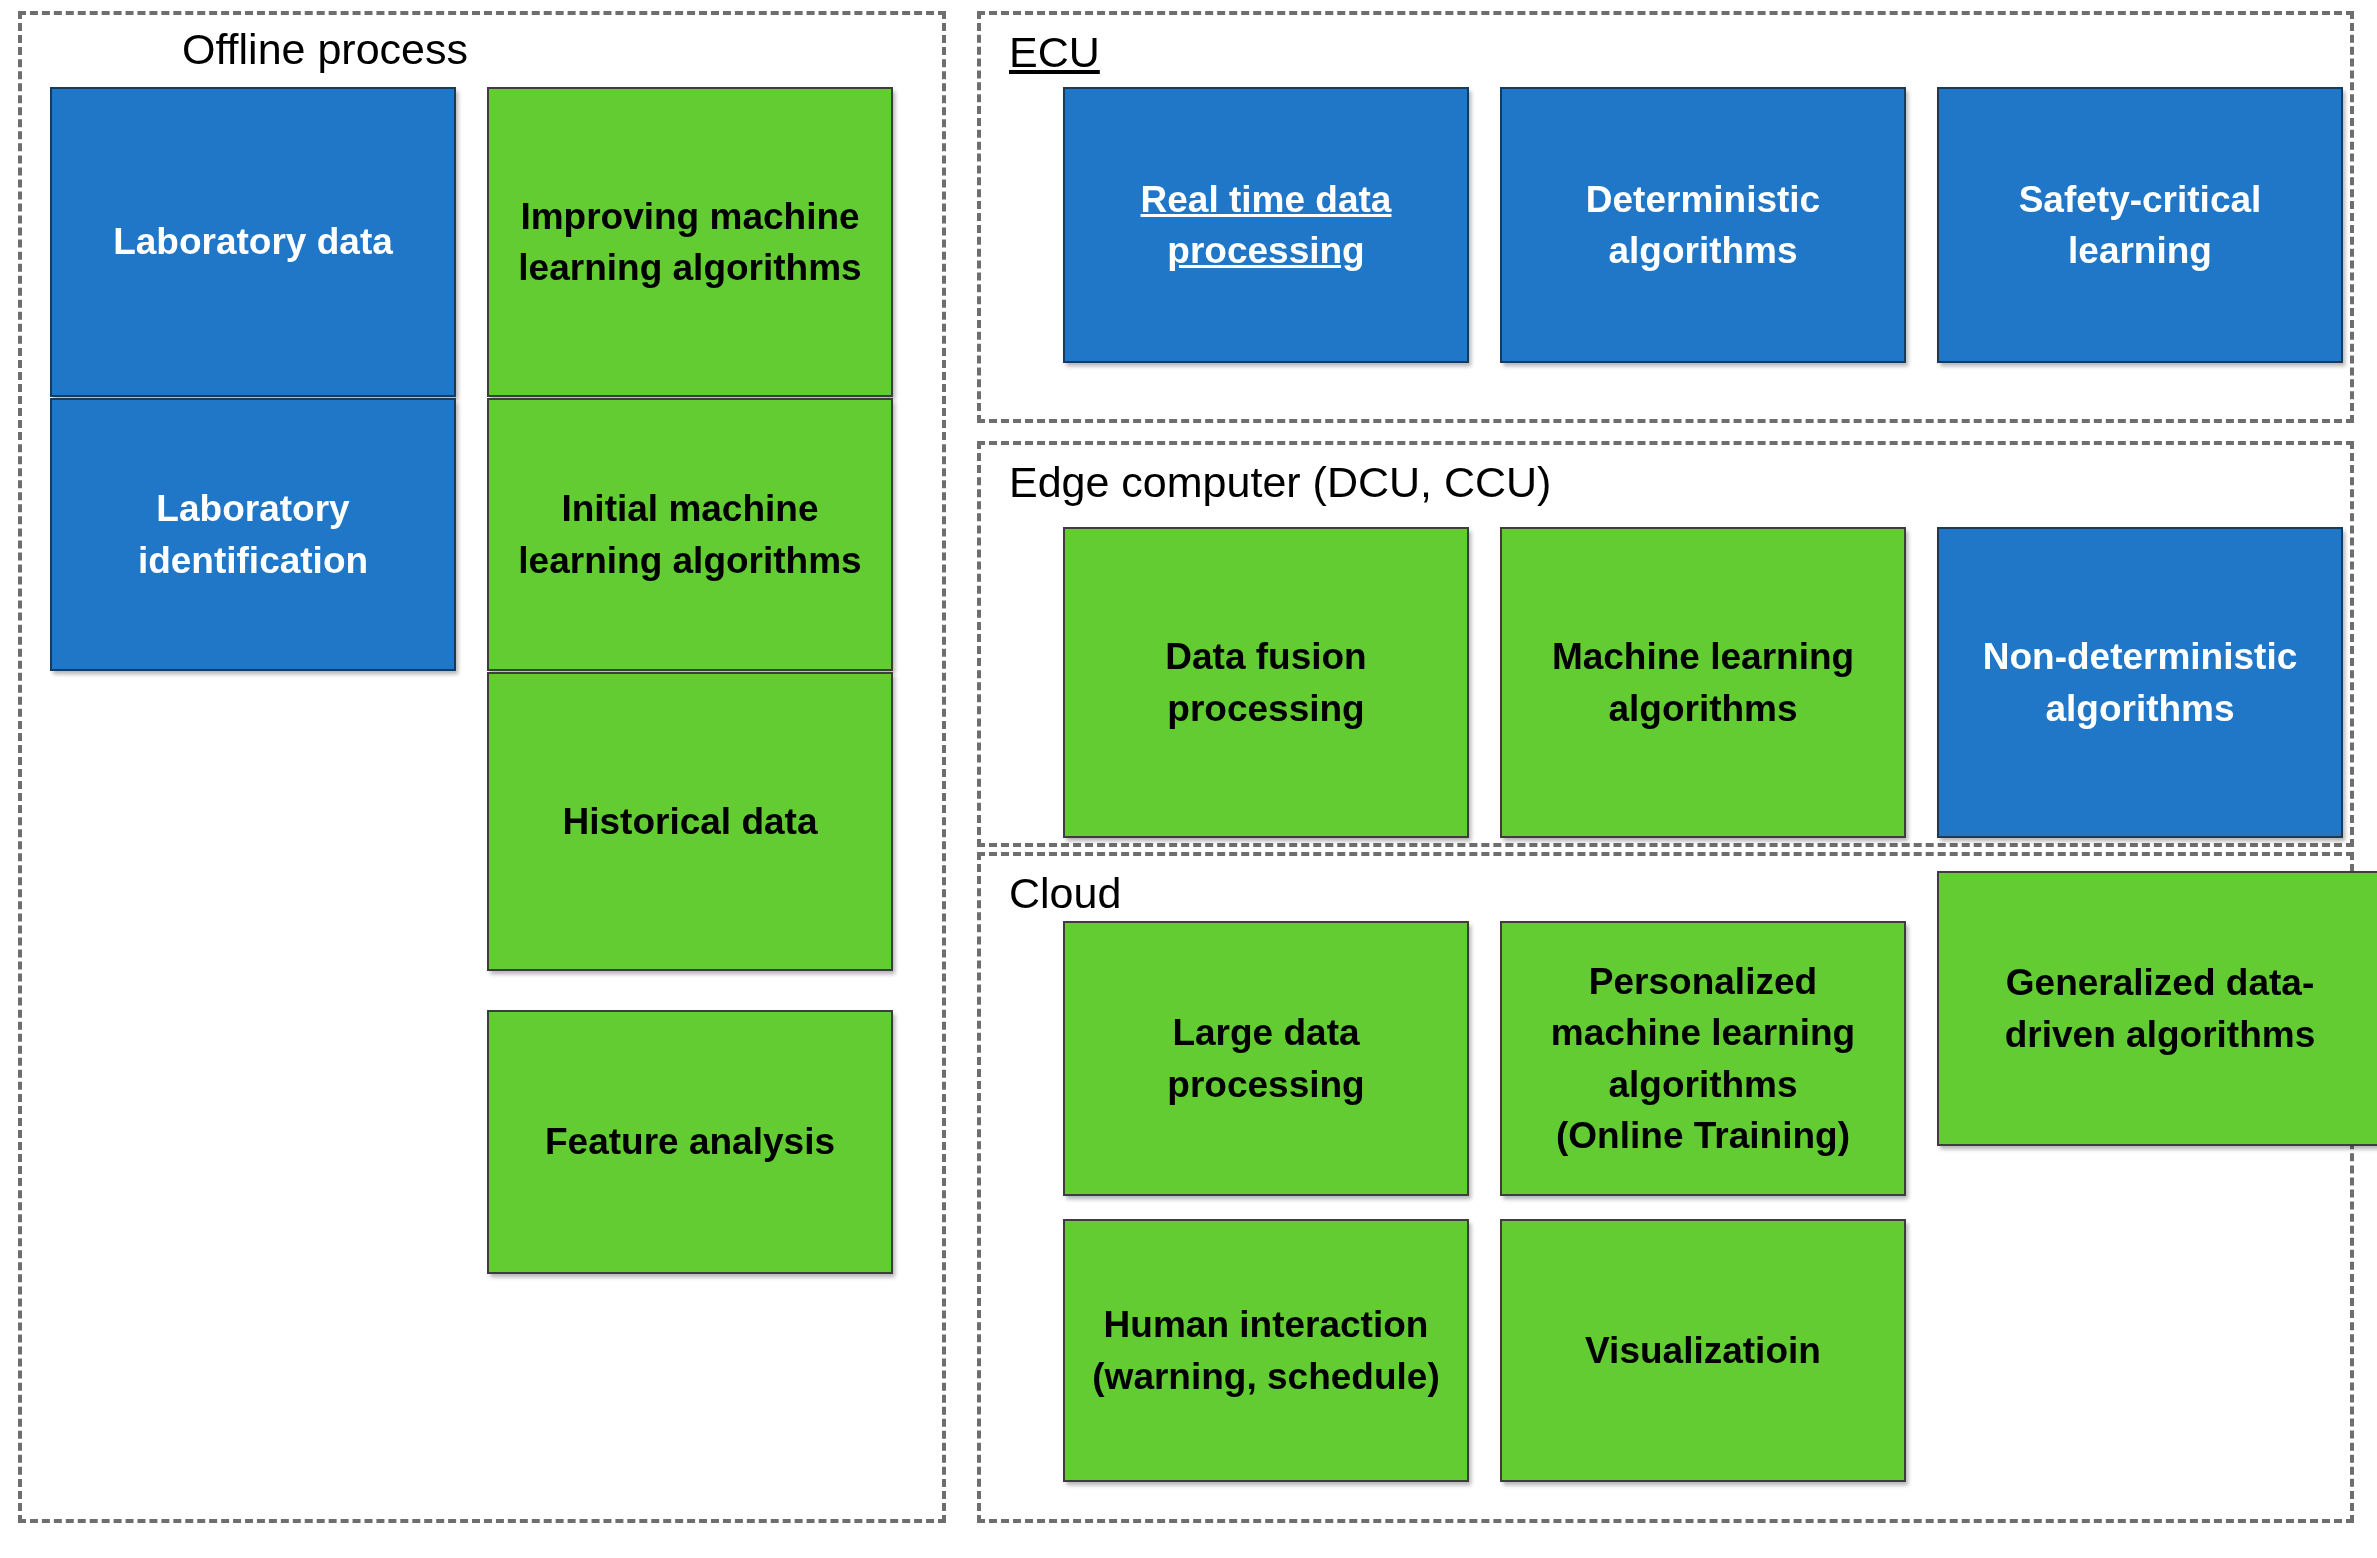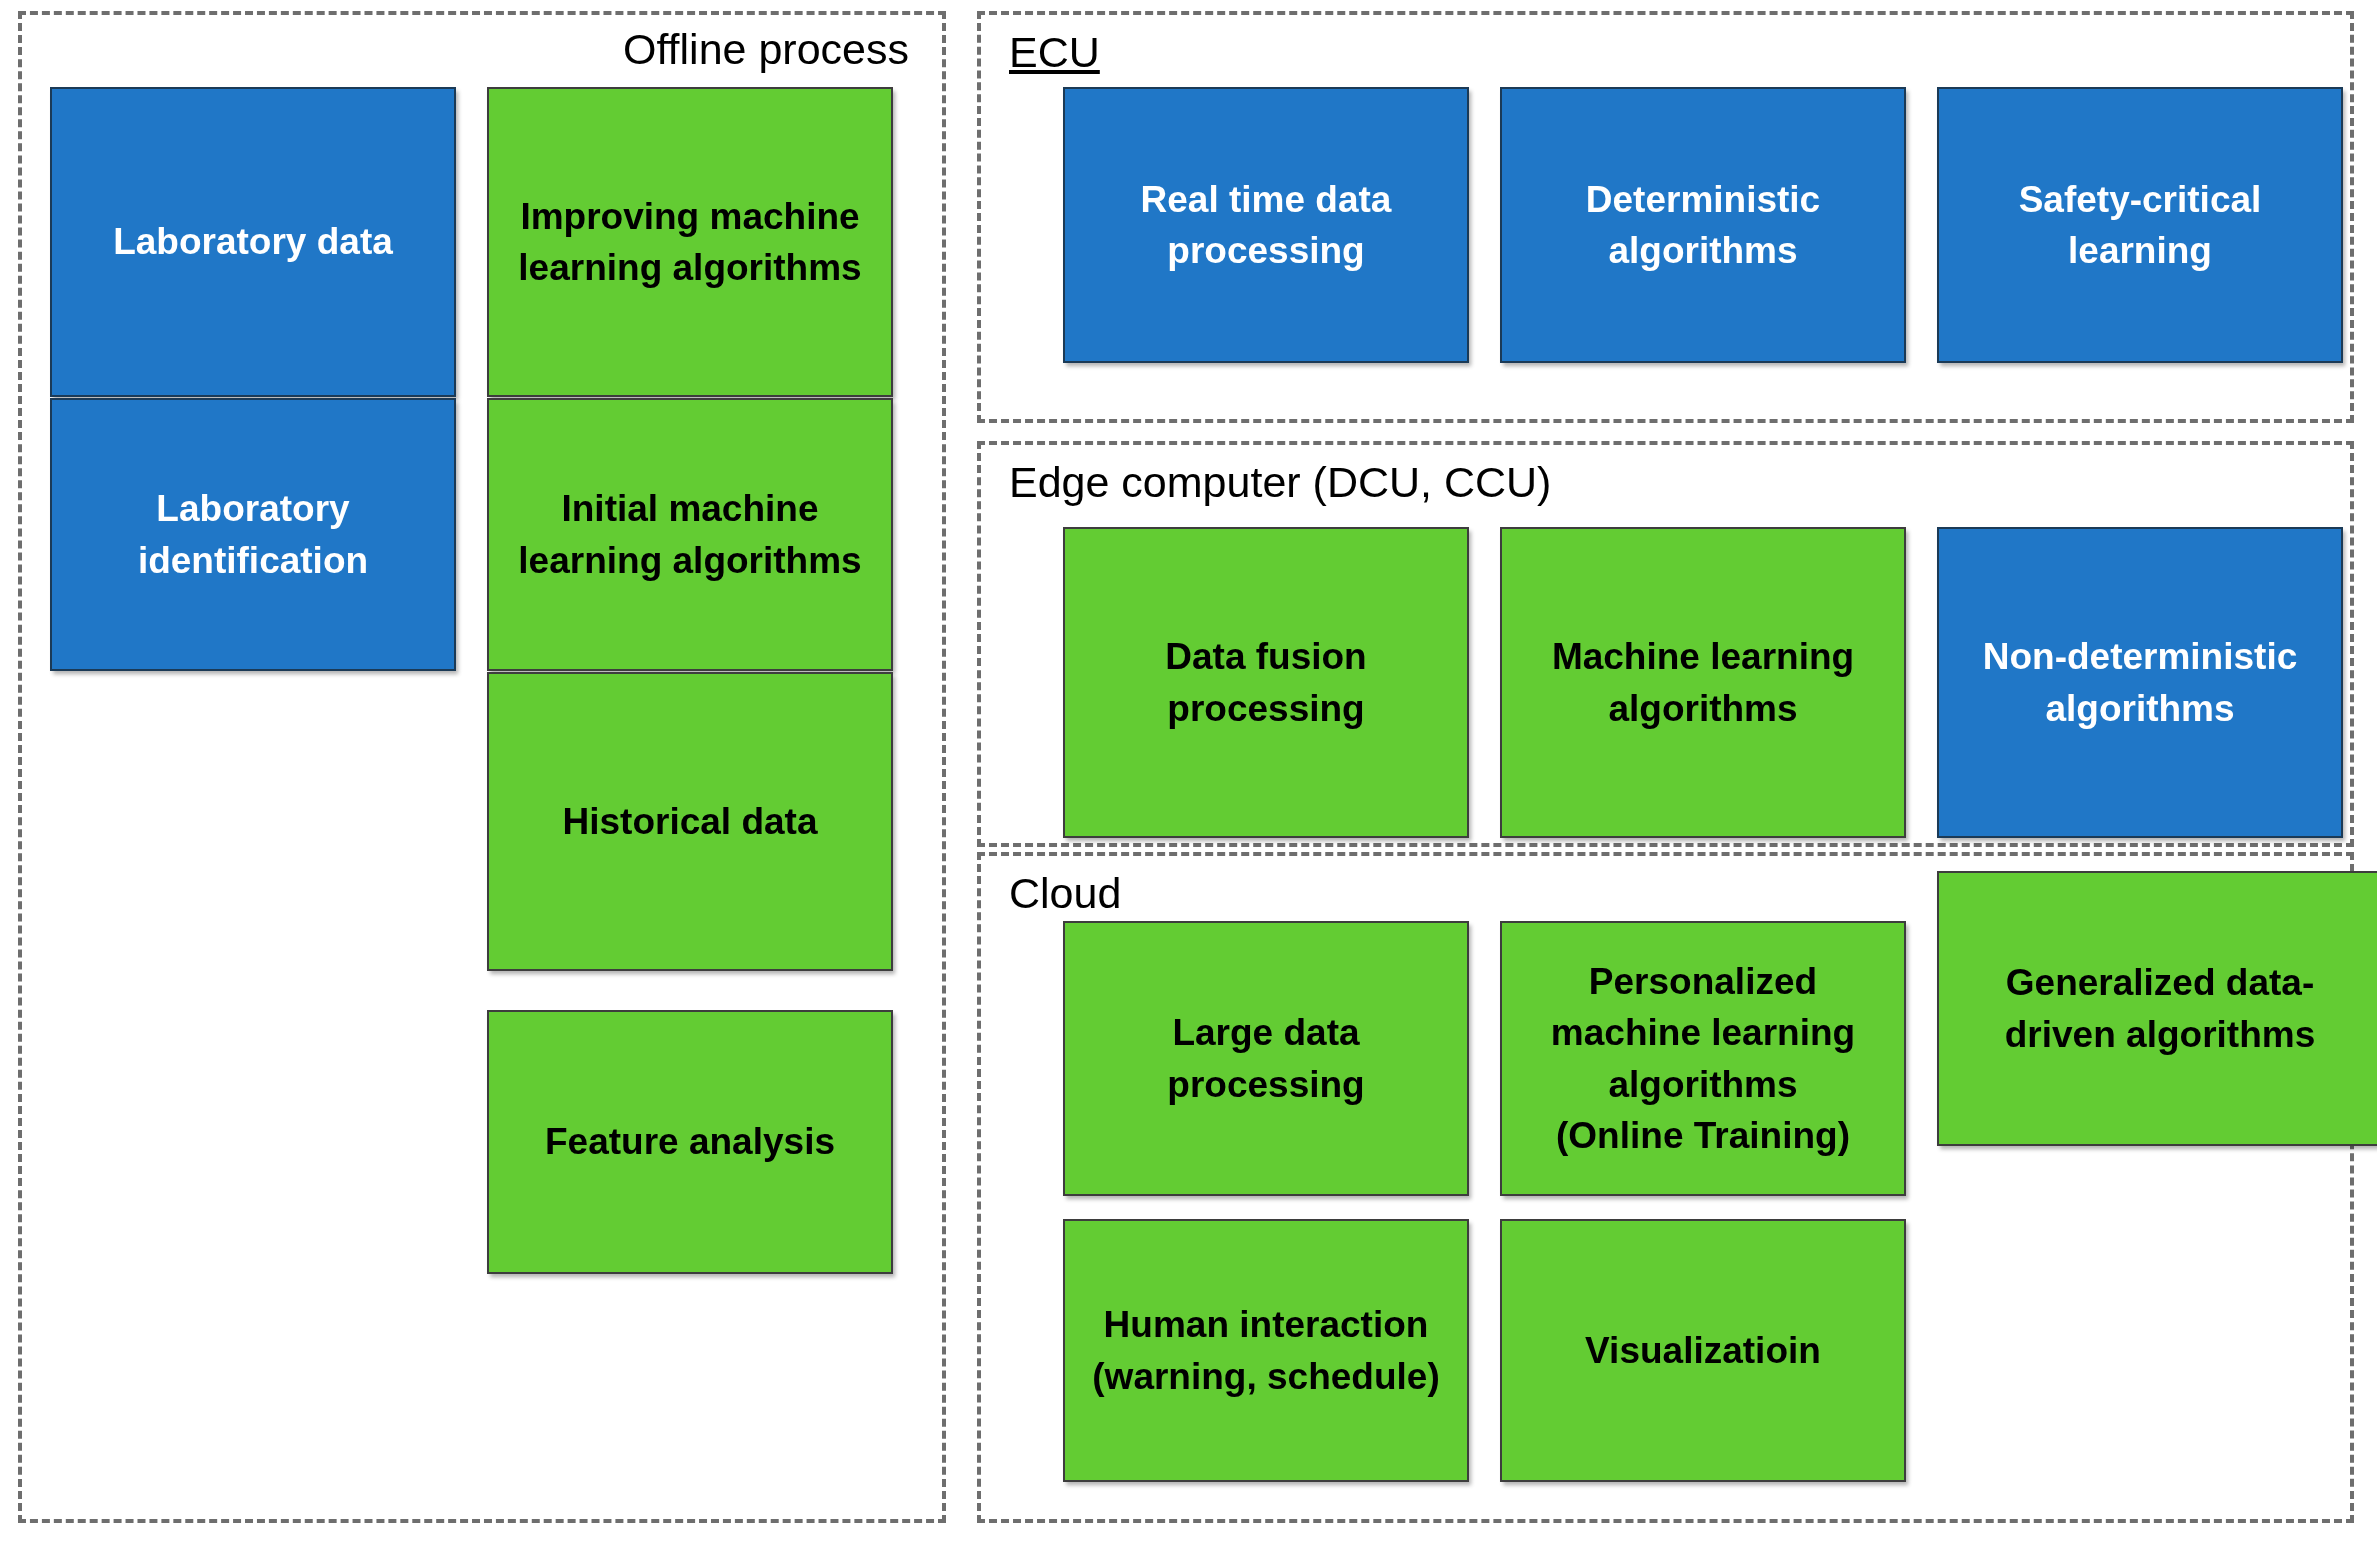--- a/index.html
+++ b/index.html
@@ -27,21 +27,21 @@
   }
   .panel-title {
     position: absolute;
     font-size: 43px;
     font-weight: 400;
     color: #000000;
     white-space: nowrap;
     line-height: 1;
   }
   .panel-title.center {
-    text-align: right;
+    text-align: left;
   }
 
   
   .box {
     position: absolute;
     box-sizing: border-box;
     display: flex;
     align-items: center;
     justify-content: center;
     text-align: center;
@@ -100,21 +100,21 @@
   </div>
 
   <div class="box green" style="left:487px; top:1010px; width:406px; height:264px; font-size:37px;">
     <span class="txt">Feature analysis</span>
   </div>
 
   <div class="panel" style="left:977px; top:10.6px; width:1377px; height:412px;"></div>
 
   <div class="panel-title" style="left:1009px; top:30.5px;text-decoration:underline;">ECU</div>
 
-  <div class="box blue" style="left:1063px; top:87px; width:406px; height:276px; font-size:37px;">
+  <div class="box blue" style="left:1063px; top:87px; width:406px; height:276px; font-size:37px;text-decoration:underline;">
     <span class="txt">Real time data
 processing</span>
   </div>
 
   <div class="box blue" style="left:1500px; top:87px; width:406px; height:276px; font-size:37px;">
     <span class="txt">Deterministic
 algorithms</span>
   </div>
 
   <div class="box blue" style="left:1937px; top:87px; width:406px; height:276px; font-size:37px;">

